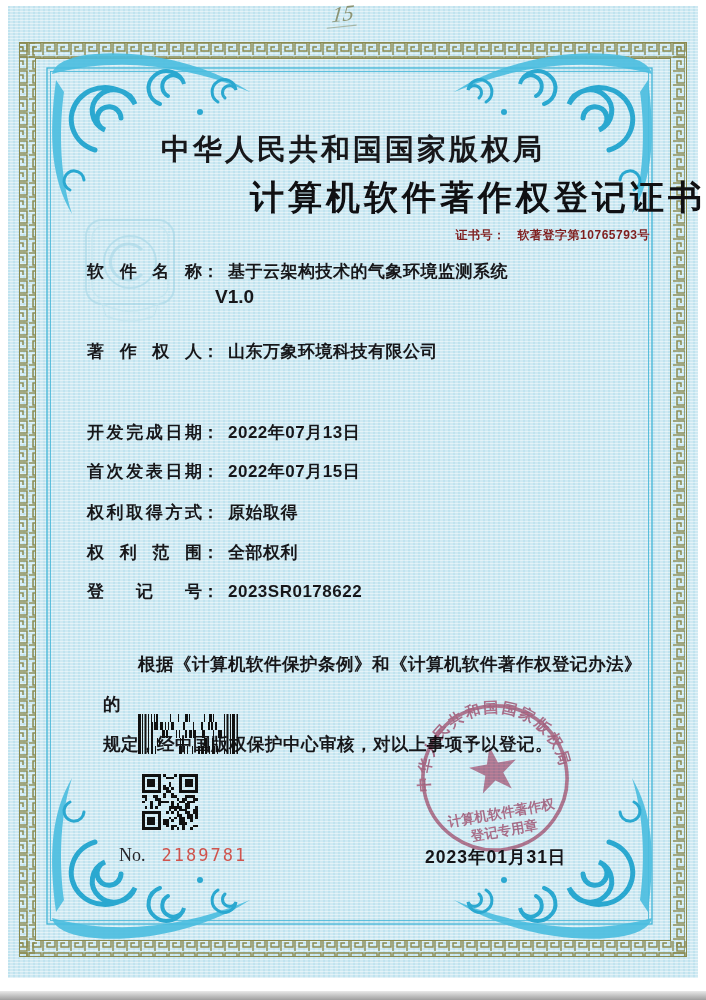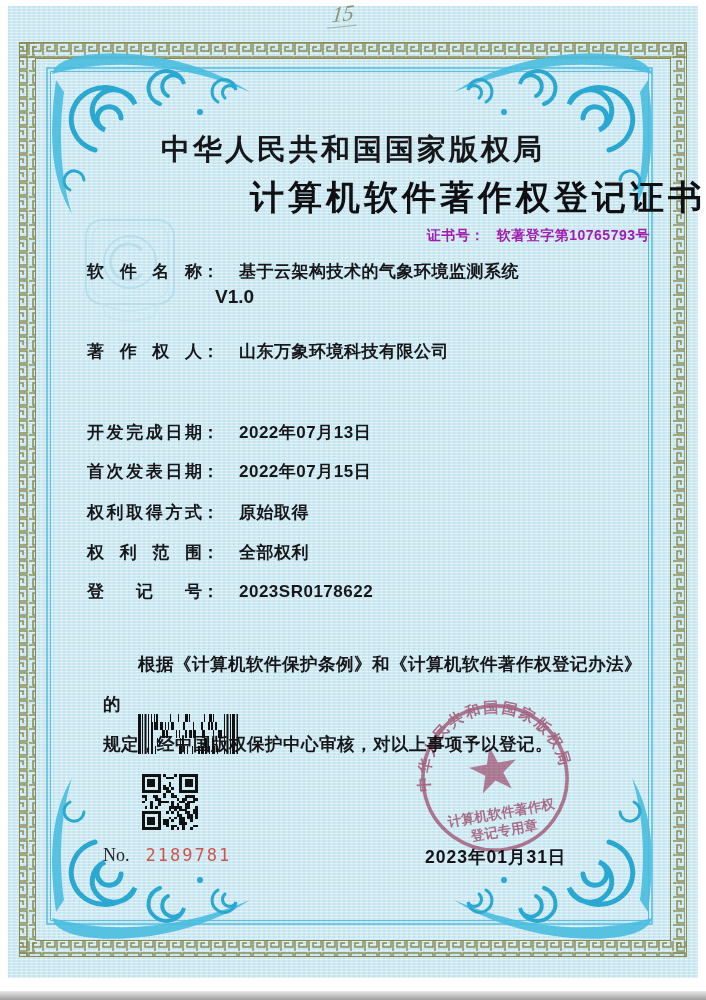--- a/index.html
+++ b/index.html
@@ -24,34 +24,34 @@
   .authority{
     position:absolute;left:0;top:130px;width:706px;text-align:center;
     font-size:29px;font-weight:bold;letter-spacing:3px;color:#17171a;
   }
   .cert-title{
     position:absolute;left:0;top:175px;width:706px;text-align:right;
     font-size:34px;font-weight:bold;letter-spacing:4px;color:#101013;
   }
   .certno{
     position:absolute;right:56px;top:227px;
-    font-size:14px;font-weight:bold;color:#a21caf;letter-spacing:.5px;
+    font-size:12px;font-weight:bold;color:#7f1d1d;letter-spacing:.5px;
   }
   .certno .gap{display:inline-block;width:12px;}
   .field-row{position:absolute;left:87px;font-size:17px;font-weight:bold;color:#17171a;white-space:nowrap;}
   .field-row .lab{display:inline-block;width:115px;text-align:justify;text-align-last:justify;}
   .field-row .colon{display:inline-block;}
-  .field-row .val{display:inline-block;margin-left:20px;letter-spacing:.5px;}
+  .field-row .val{display:inline-block;margin-left:9px;letter-spacing:.5px;}
   .val-line2{position:absolute;left:215px;top:286px;font-size:19px;font-weight:bold;color:#17171a;}
   .statement{
     position:absolute;left:87px;top:628px;width:556px;margin:16px;
     font-size:17.5px;font-weight:bold;color:#17171a;line-height:40px;letter-spacing:.5px;
   }
   .statement .st1{padding-left:35px;}
-  .serial{position:absolute;left:103px;top:845px;font-size:18px;color:#26262b;}
+  .serial{position:absolute;left:119px;top:845px;font-size:18px;color:#26262b;}
   .serial .no-label{font-family:"Liberation Serif","DejaVu Serif",serif;}
   .serial .no-num{
     font-family:"DejaVu Sans Mono",monospace;color:#cf3a31;opacity:.85;
     letter-spacing:2px;margin-left:16px;font-size:17px;
   }
   .issue-date{
     position:absolute;left:425px;top:845px;font-size:17.5px;font-weight:bold;
     letter-spacing:1px;color:#141418;
   }
   .handwritten{

